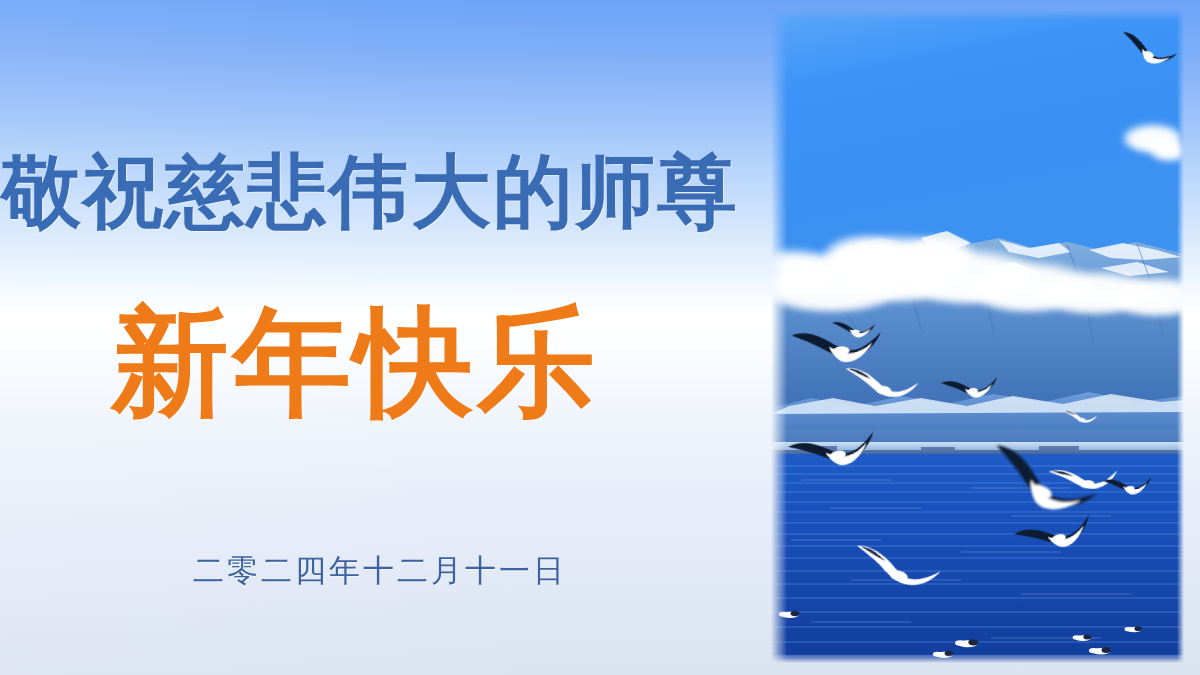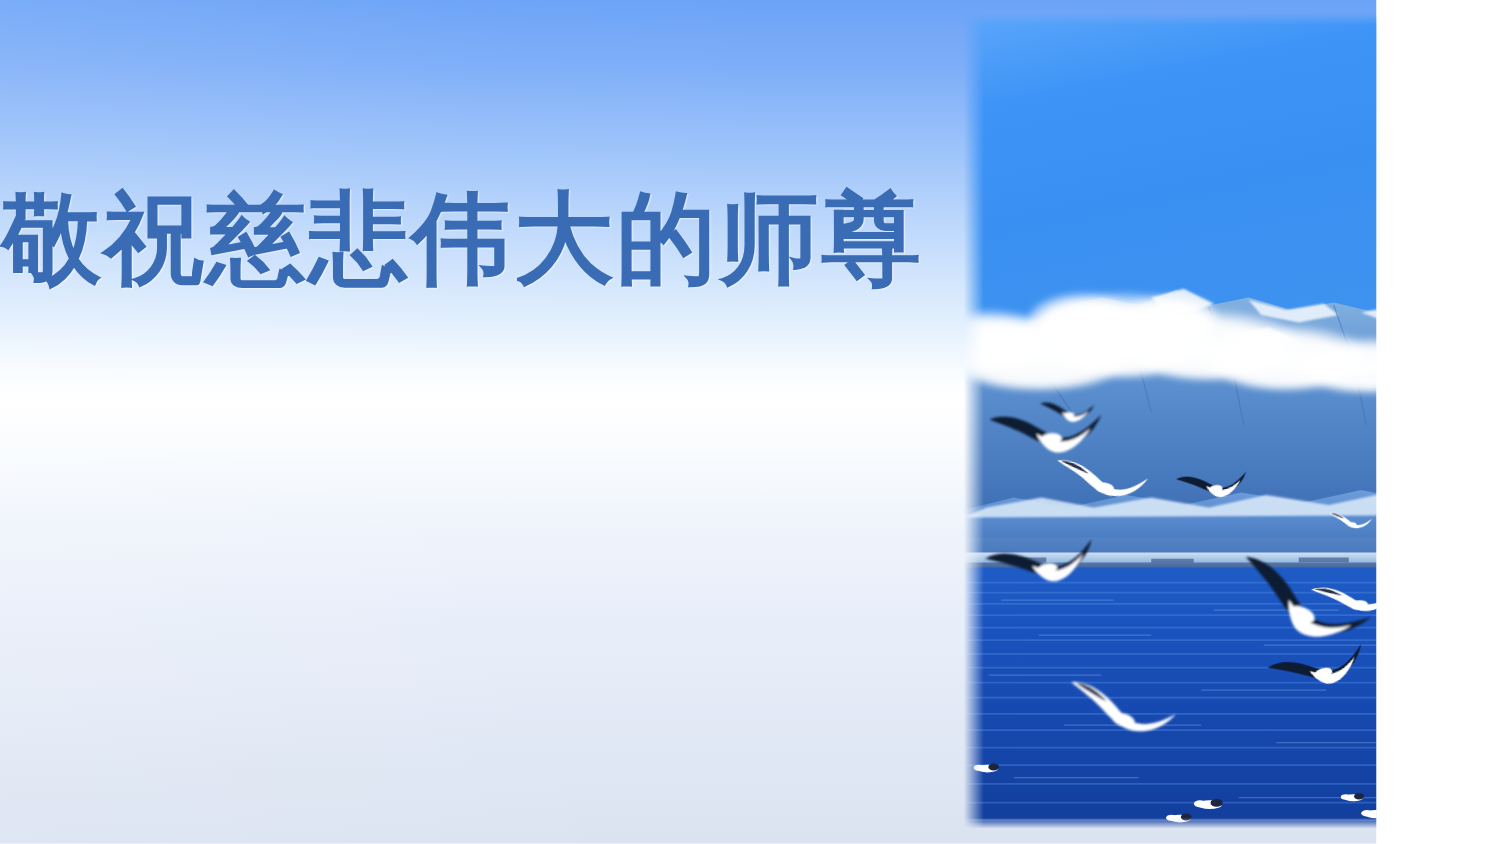--- a/index.html
+++ b/index.html
@@ -3,21 +3,21 @@
 <meta charset="utf-8">
 <title>New Year Greeting Card</title>
 <style>
   html, body {
     margin: 0;
     padding: 0;
     background: #ffffff;
   }
   #card {
     position: relative;
-    width: 1101px;
+    width: 1200px;
     height: 675px;
     overflow: hidden;
     font-family: "Liberation Serif", "DejaVu Serif", serif;
     background:
       linear-gradient(to bottom,
         #6ba3f7 0%,
         #7eaef8 8%,
         #9ec4fa 18%,
         #c2dbfc 28%,
         #e2effd 38%,
@@ -140,22 +140,24 @@
 <body>
 
 <div id="card">
 
   <div id="bg-wash"></div>
 
   <div id="text-col">
 
     <div id="greeting-line" class="no-select">敬祝慈悲伟大的师尊</div>
 
+    <div id="wish-line" class="no-select">新年快乐</div>
 
     <div id="signature">
+      <div class="sig-line no-select">二零二四年十二月十一日</div>
     </div>
 
   </div>
 
   <div id="photo-frame">
     <div id="photo">
       <svg viewBox="0 0 413 653" preserveAspectRatio="none">
         <defs>
           <linearGradient id="skyGrad" x1="0" y1="0" x2="0.25" y2="1">
             <stop offset="0%" stop-color="#5ba6fa"></stop>

